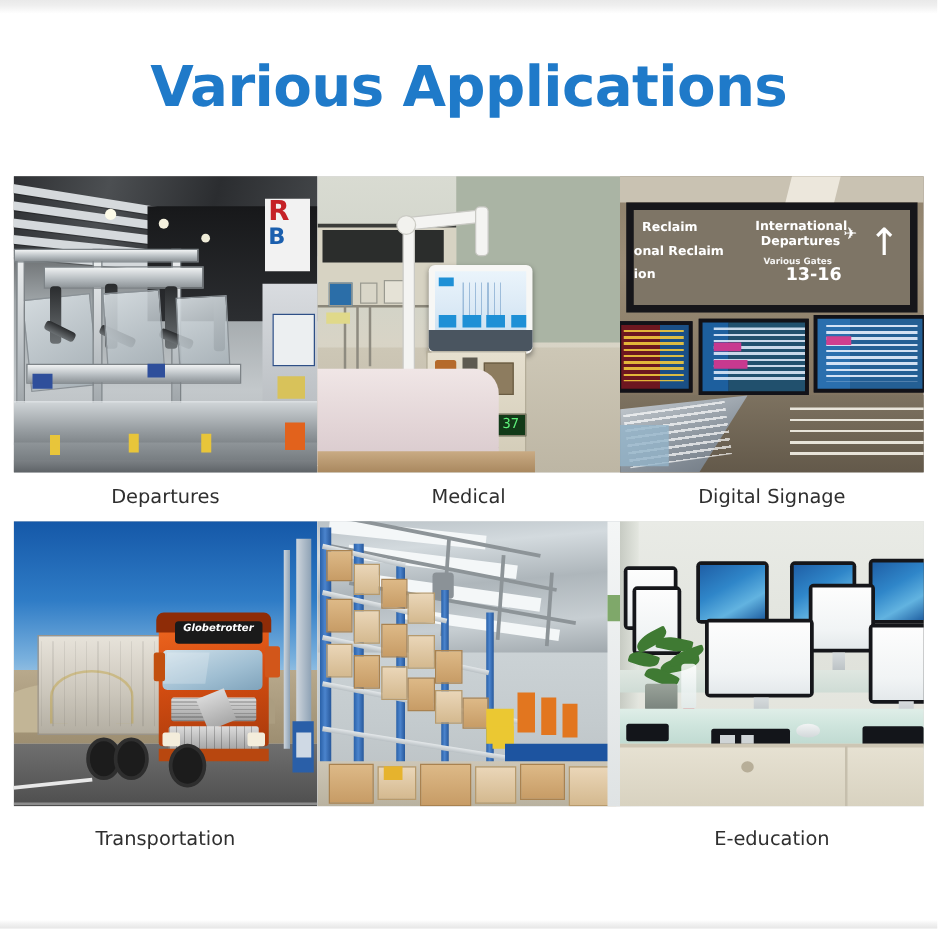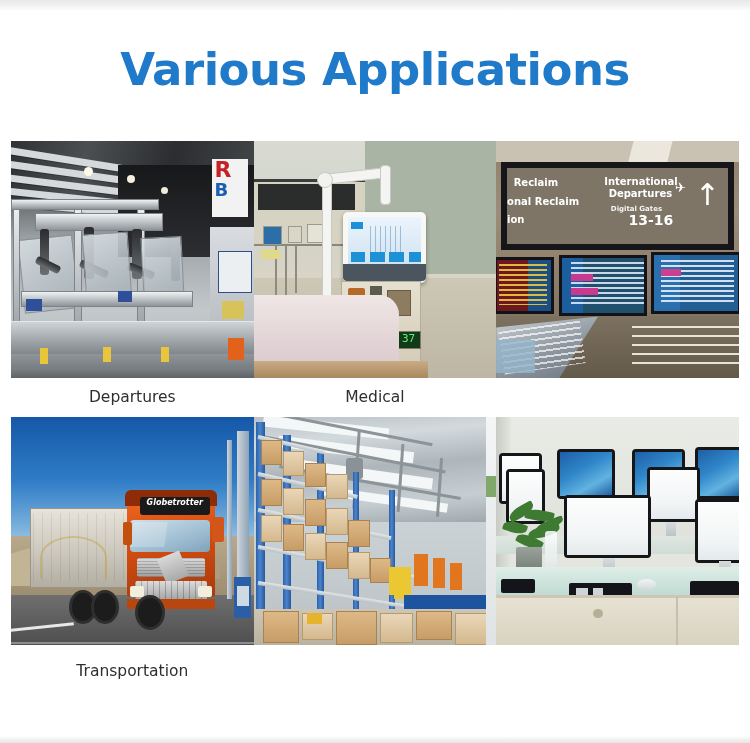--- a/index.html
+++ b/index.html
@@ -284,21 +284,21 @@
         <div class="thumb">
           <div class="lay ds-bg"></div>
           <div class="lay" style="left:0;top:0;width:100%;height:9%;background:#c9c2b2;"></div>
           <div class="lay" style="left:55%;top:0;width:16%;height:12%;background:#ece7dc;transform:skewX(-14deg);"></div>
           <div class="lay ds-board">
             <div class="lay ds-txt" style="left:3%;top:11%;font-size:10px;">Reclaim</div>
             <div class="lay ds-txt" style="left:0%;top:37%;font-size:10px;">onal Reclaim</div>
             <div class="lay ds-txt" style="left:0%;top:60%;font-size:10px;">ion</div>
             <div class="lay ds-txt" style="left:44%;top:10%;font-size:10px;">International</div>
             <div class="lay ds-txt" style="left:46%;top:26%;font-size:10px;">Departures</div>
-            <div class="lay ds-txt" style="left:47%;top:48%;font-size:7px;opacity:.92;">Digital Gates</div>
+            <div class="lay ds-txt" style="left:47%;top:48%;font-size:7px;opacity:.92;">Various Gates</div>
             <div class="lay ds-txt" style="left:55%;top:58%;font-size:14px;">13-16</div>
             <div class="lay ds-txt" style="left:76%;top:16%;font-size:13px;">✈</div>
             <div class="lay ds-arrow" style="left:85%;top:16%;">↑</div>
           </div>
           <div class="lay ds-mon" style="left:-1%;top:49%;width:25%;height:24%;">
             <div class="inner">
               <div class="ds-col" style="width:58%;background:#6d1720;"></div>
               <div class="ds-col" style="width:42%;background:#1a4f86;"></div>
             </div>
           </div>
@@ -319,20 +319,21 @@
             </div>
           </div>
           <div class="lay" style="left:68%;top:50%;width:30%;height:19%;background:repeating-linear-gradient(180deg,rgba(235,242,255,.88) 0 2px,transparent 2px 5px);"></div>
           <div class="lay" style="left:68%;top:54%;width:8%;height:3%;background:#cf3f8f;"></div>
           <div class="lay ds-floor"></div>
           <div class="lay" style="left:0;bottom:0;width:42%;height:26%;background:linear-gradient(160deg,#c9cfd4 0%,#8e97a0 55%,#6d7680 100%);clip-path:polygon(0 18%,100% 0,62% 100%,0 100%);"></div>
           <div class="lay ds-stripes" style="left:2%;bottom:4%;width:34%;height:18%;opacity:.8;transform:rotate(-8deg);"></div>
           <div class="lay" style="left:0;bottom:2%;width:16%;height:14%;background:#93b4c9;opacity:.8;"></div>
           <div class="lay" style="left:56%;bottom:3%;width:44%;height:19%;background:repeating-linear-gradient(180deg,rgba(245,242,232,.9) 0 2px,transparent 2px 9px);"></div>
         </div>
+        <div class="caption">Digital Signage</div>
       </div>
     </div>
 
     <div class="row row2">
 
       <div class="cell">
         <div class="thumb">
           <div class="lay tr-sky"></div>
           <div class="lay tr-hills"></div>
           <div class="lay tr-hill2"></div>
@@ -488,19 +489,20 @@
           <div class="lay ed-mat" style="left:30%;top:73%;width:26%;height:7%;"></div>
           <div class="lay" style="left:33%;top:75%;width:5%;height:3%;background:#cfd4d6;"></div>
           <div class="lay" style="left:40%;top:75%;width:4%;height:3%;background:#cfd4d6;"></div>
           <div class="lay ed-base" style="left:58%;top:71%;width:8%;height:5%;"></div>
           <div class="lay ed-mat" style="left:80%;top:72%;width:20%;height:7%;"></div>
           <div class="lay ed-cab" style="height:22%;"></div>
           <div class="lay" style="left:0;top:78%;width:100%;height:3px;background:#cdc6b4;"></div>
           <div class="lay" style="left:40%;top:84%;width:4%;height:4%;border-radius:50%;background:#b7ae98;"></div>
           <div class="lay" style="left:74%;top:79%;width:2px;height:21%;background:#c6bfad;"></div>
         </div>
+        <div class="caption">E-education</div>
       </div>
     </div>
 
   </div>
 
   <div class="bottom-rule"></div>
 </div>
 
 </body></html>

